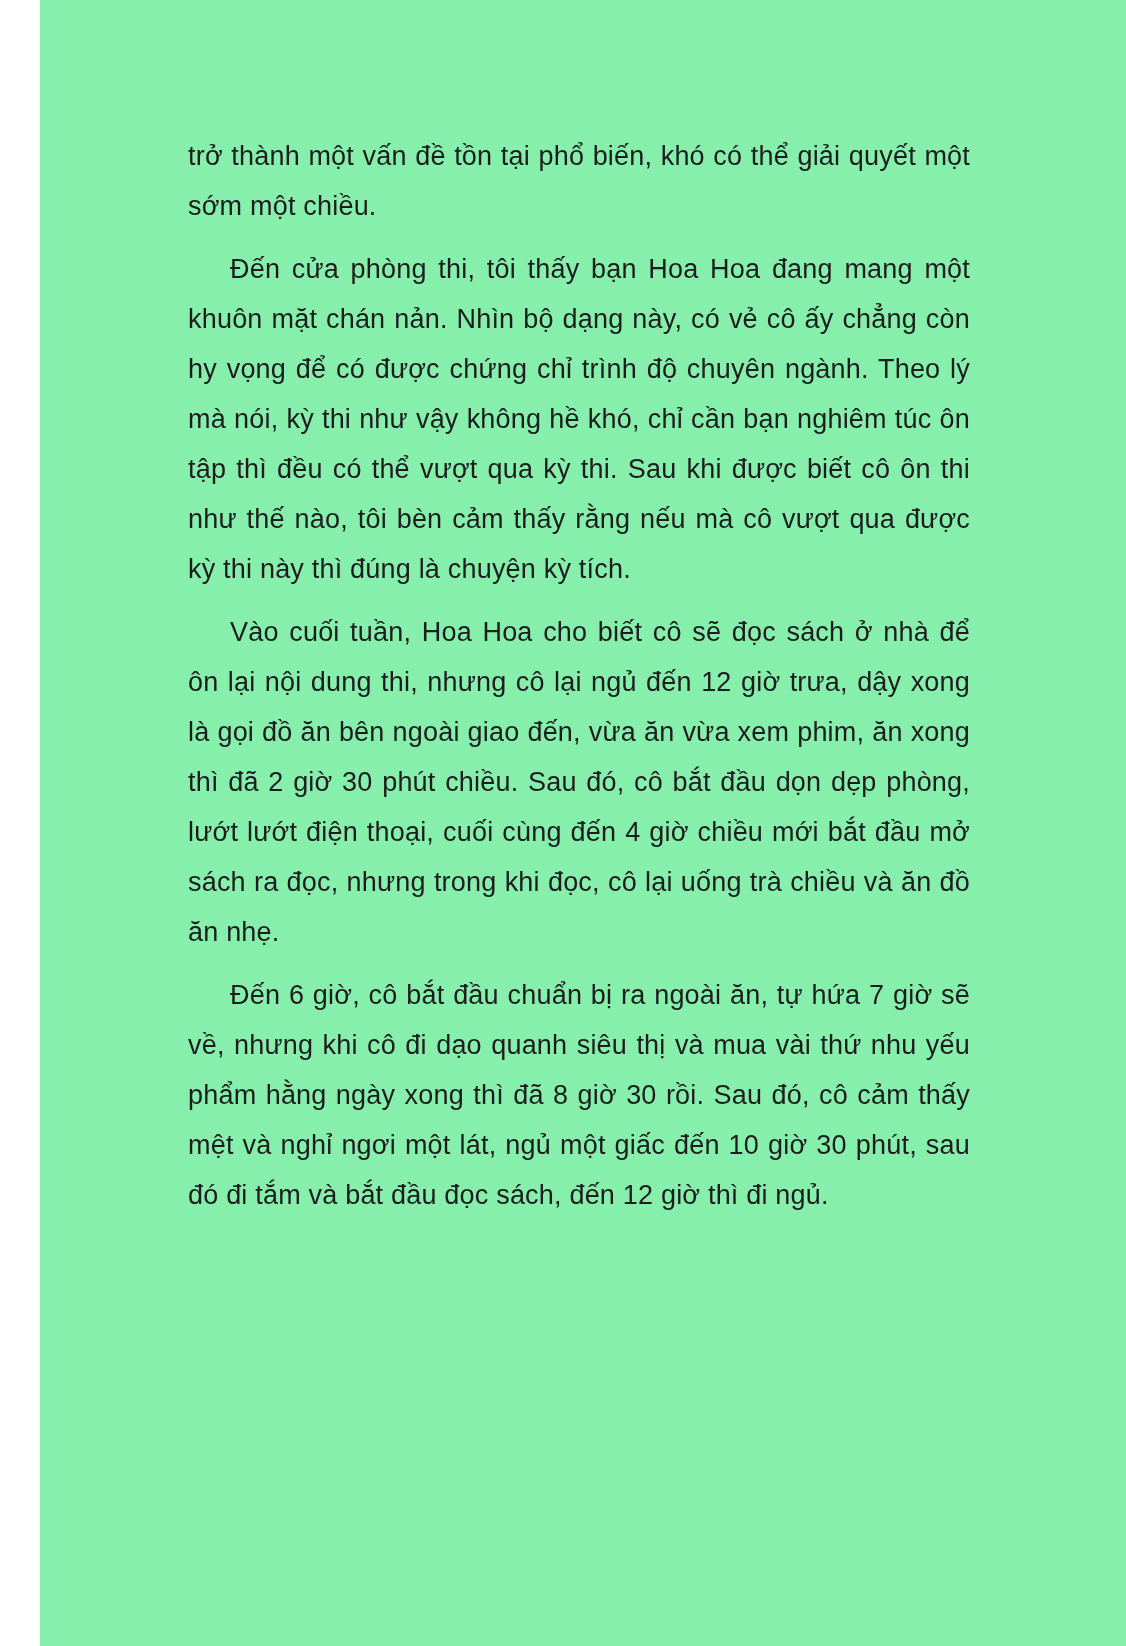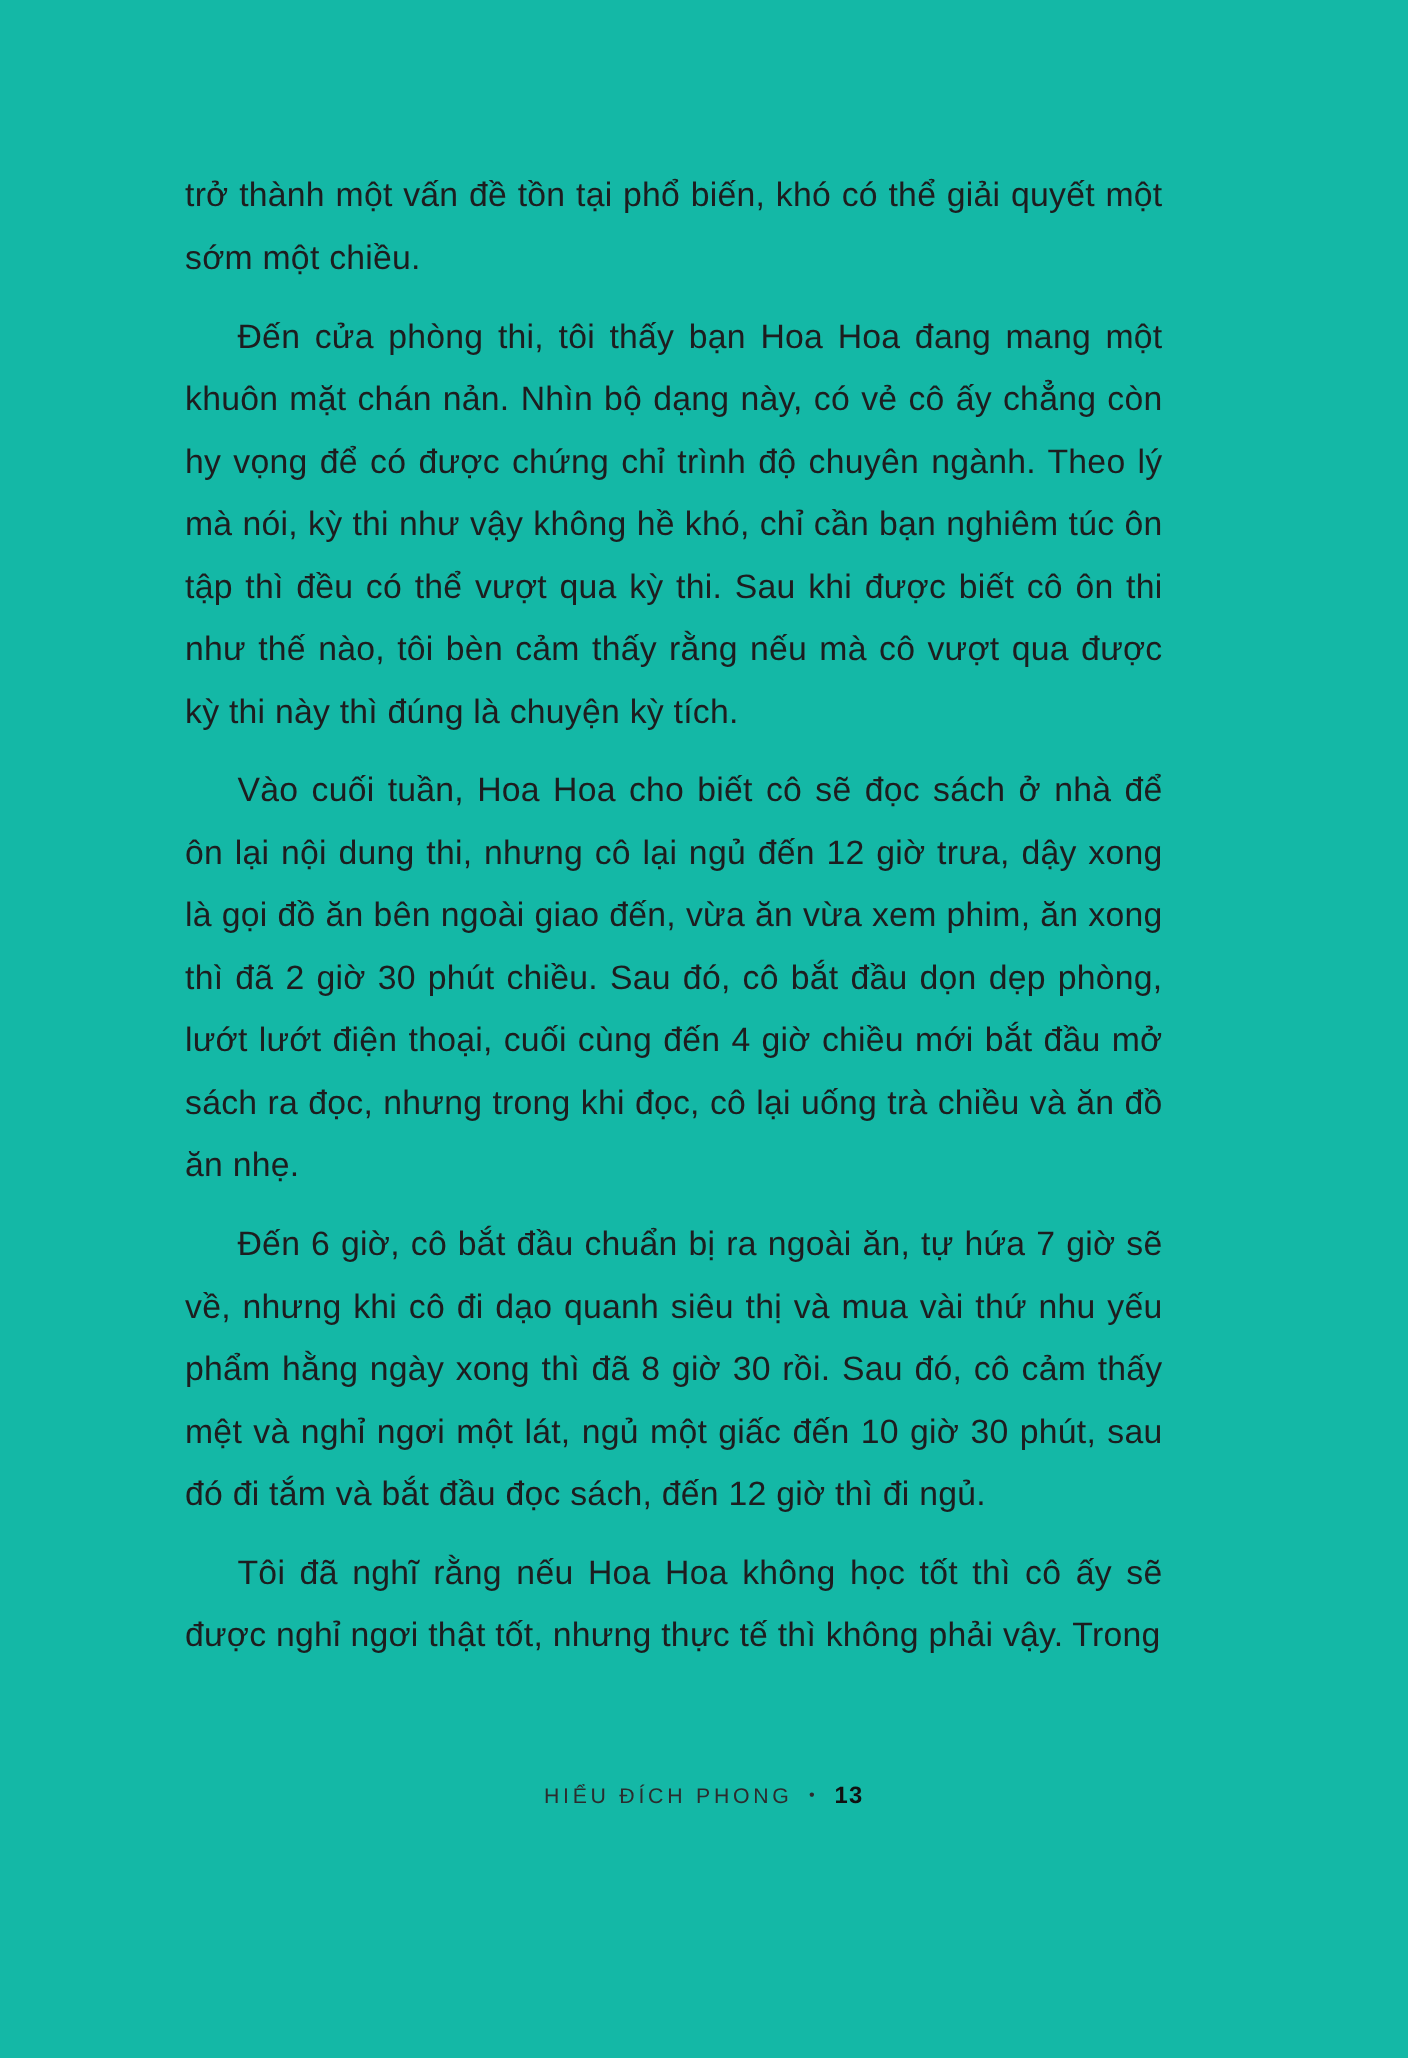--- a/index.html
+++ b/index.html
@@ -7,21 +7,22 @@
   body {
     width: 1126px;
     height: 1646px;
     position: relative;
     font-family: "Liberation Sans", sans-serif;
     overflow: hidden;
   }
   .page {
     position: absolute;
     inset: 0;
-    background: #14b8a6;
+    background: #86efac;
+    margin-left: 40px;
   }
   .page-text {
     position: absolute;
     top: 131px;
     left: 148px;
     width: 782px;
     color: #1d1d1f;
     font-size: 27px;
     line-height: 50px;
     text-align: justify;
@@ -63,20 +64,16 @@
 </head>
 <body>
 
 <div class="page">
 
   <div class="page-text">
     <p class="continuation">trở thành một vấn đề tồn tại phổ biến, khó có thể giải quyết một sớm một chiều.</p>
     <p>Đến cửa phòng thi, tôi thấy bạn Hoa Hoa đang mang một khuôn mặt chán nản. Nhìn bộ dạng này, có vẻ cô ấy chẳng còn hy vọng để có được chứng chỉ trình độ chuyên ngành. Theo lý mà nói, kỳ thi như vậy không hề khó, chỉ cần bạn nghiêm túc ôn tập thì đều có thể vượt qua kỳ thi. Sau khi được biết cô ôn thi như thế nào, tôi bèn cảm thấy rằng nếu mà cô vượt qua được kỳ thi này thì đúng là chuyện kỳ tích.</p>
     <p>Vào cuối tuần, Hoa Hoa cho biết cô sẽ đọc sách ở nhà để ôn lại nội dung thi, nhưng cô lại ngủ đến 12 giờ trưa, dậy xong là gọi đồ ăn bên ngoài giao đến, vừa ăn vừa xem phim, ăn xong thì đã 2 giờ 30 phút chiều. Sau đó, cô bắt đầu dọn dẹp phòng, lướt lướt điện thoại, cuối cùng đến 4 giờ chiều mới bắt đầu mở sách ra đọc, nhưng trong khi đọc, cô lại uống trà chiều và ăn đồ ăn nhẹ.</p>
     <p>Đến 6 giờ, cô bắt đầu chuẩn bị ra ngoài ăn, tự hứa 7 giờ sẽ về, nhưng khi cô đi dạo quanh siêu thị và mua vài thứ nhu yếu phẩm hằng ngày xong thì đã 8 giờ 30 rồi. Sau đó, cô cảm thấy mệt và nghỉ ngơi một lát, ngủ một giấc đến 10 giờ 30 phút, sau đó đi tắm và bắt đầu đọc sách, đến 12 giờ thì đi ngủ.</p>
-    <p>Tôi đã nghĩ rằng nếu Hoa Hoa không học tốt thì cô ấy sẽ được nghỉ ngơi thật tốt, nhưng thực tế thì không phải vậy. Trong</p>
   </div>
 
-  <div class="footer">
-    <span>HIỂU ĐÍCH PHONG</span><span class="bullet">•</span><span class="page-num">13</span>
-  </div>
 
 </div>
 
 </body></html>

